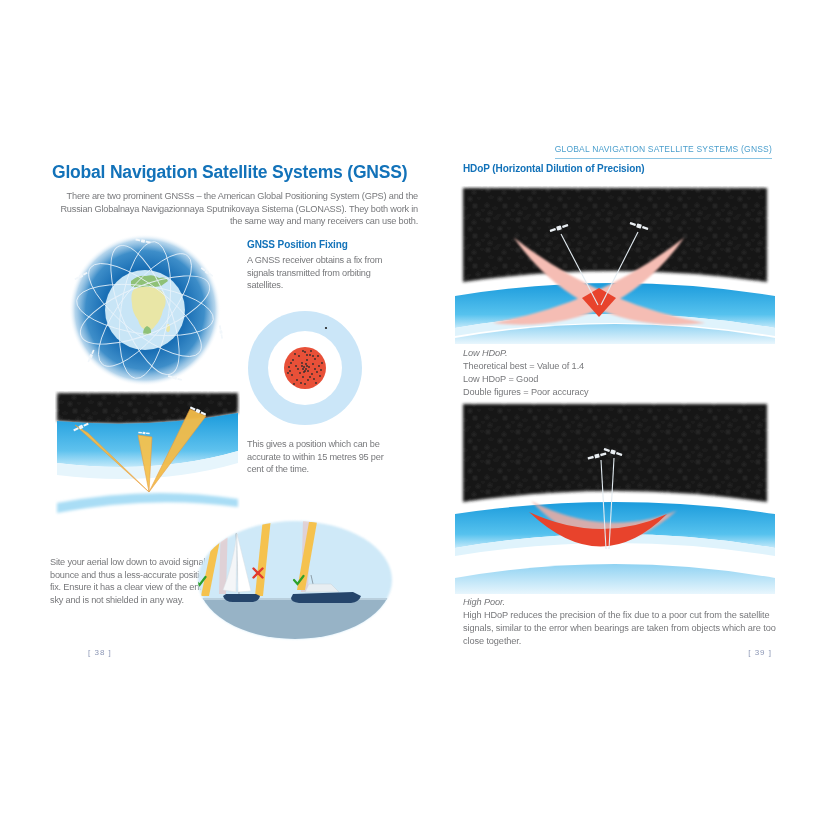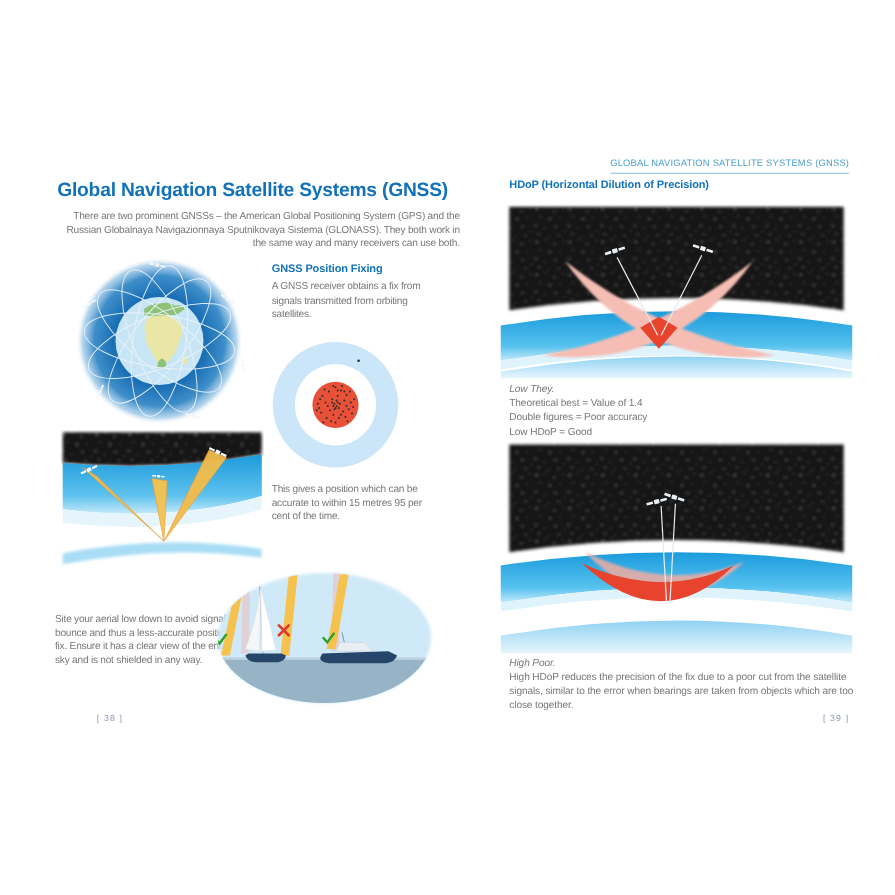--- a/index.html
+++ b/index.html
@@ -287,24 +287,24 @@
       <path d="M127,112 L144,102 L161,112 L144,131 Z" fill="#E8432C"></path>
       <g stroke="#E2EBF1" stroke-width="1.1">
         <line x1="106" y1="48" x2="143" y2="119"></line>
         <line x1="183" y1="46" x2="146" y2="119"></line>
       </g>
       <use href="#satC" transform="translate(104 42) rotate(-18)"></use>
       <use href="#satC" transform="translate(184 40) rotate(18)"></use>
     </svg>
 
     <div class="abs hdop-lines" style="left:463px;top:347px;width:220px;">
-      <div class="ital">Low They.</div>
+      <div class="ital">Low HDoP.</div>
       <div>Theoretical best = Value of 1.4</div>
+      <div>Low HDoP = Good</div>
       <div>Double figures = Poor accuracy</div>
-      <div>Low HDoP = Good</div>
     </div>
 
     <svg class="abs" style="left:455px;top:398px;" width="320" height="196" viewBox="0 0 320 196">
       <defs>
         <pattern id="stE" width="30" height="30" patternUnits="userSpaceOnUse">
           <rect width="30" height="30" fill="#191919"></rect>
           <g fill="#FFFFFF">
             <circle cx="3" cy="4" r="0.55" opacity="0.9"></circle>
               <circle cx="11" cy="2" r="0.45" opacity="0.7"></circle>
             <circle cx="19" cy="6" r="0.5" opacity="0.8"></circle>

